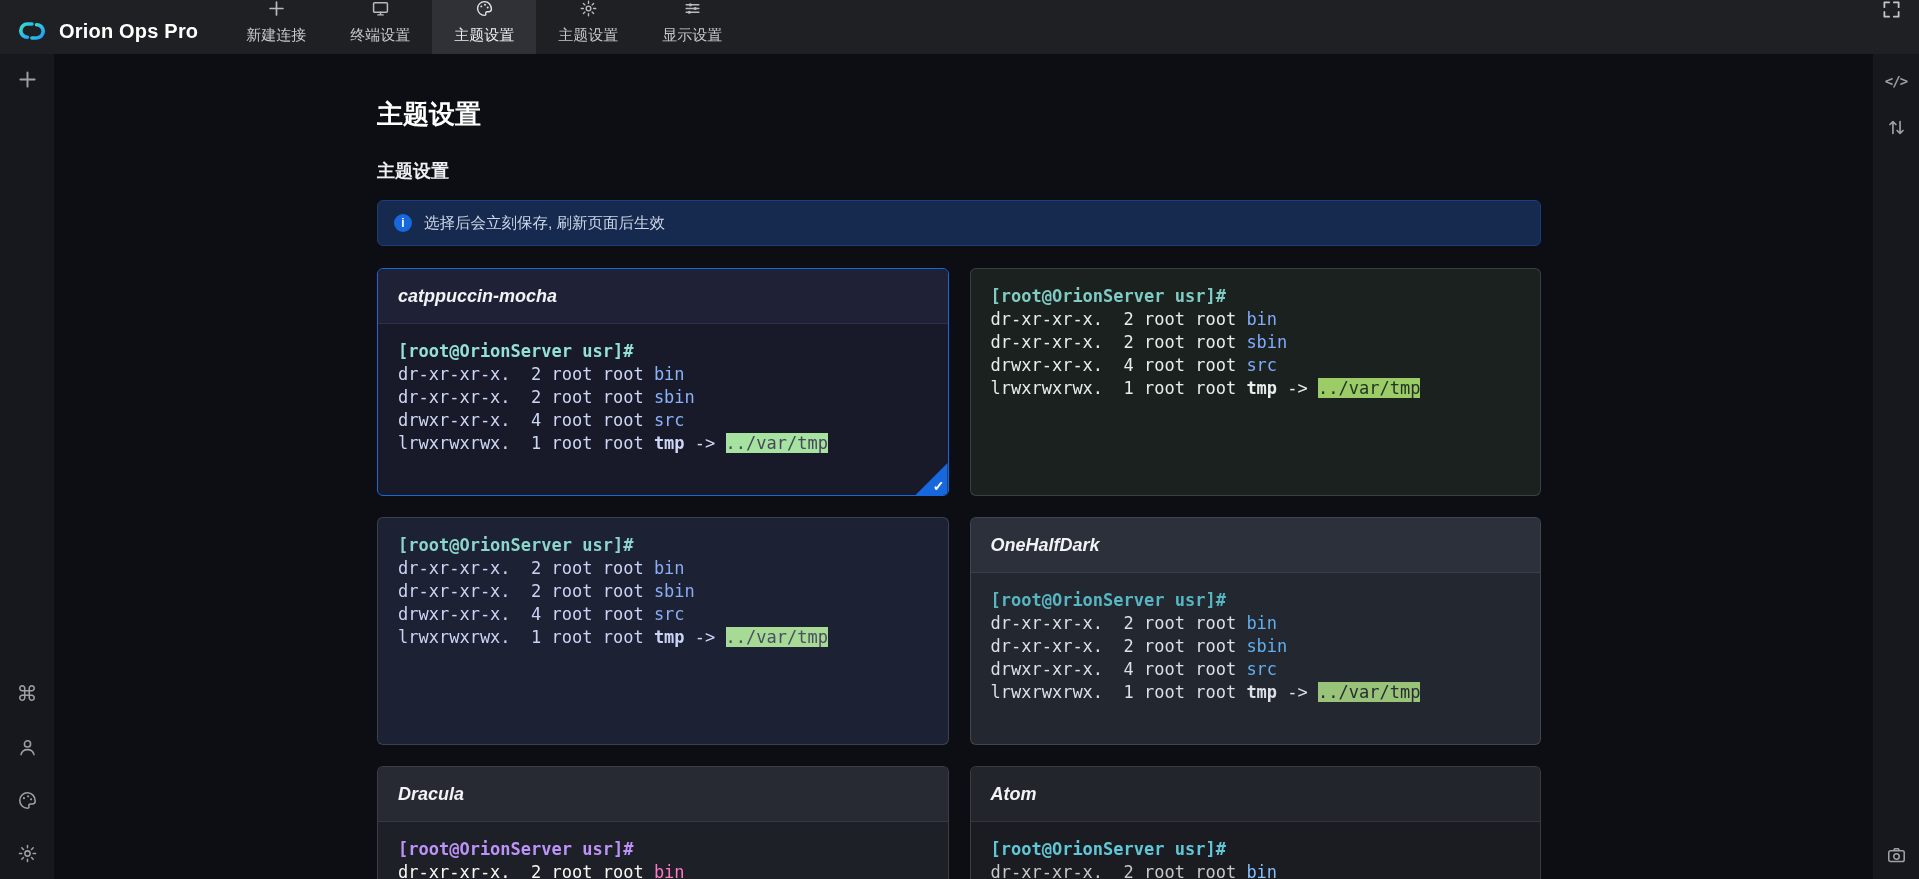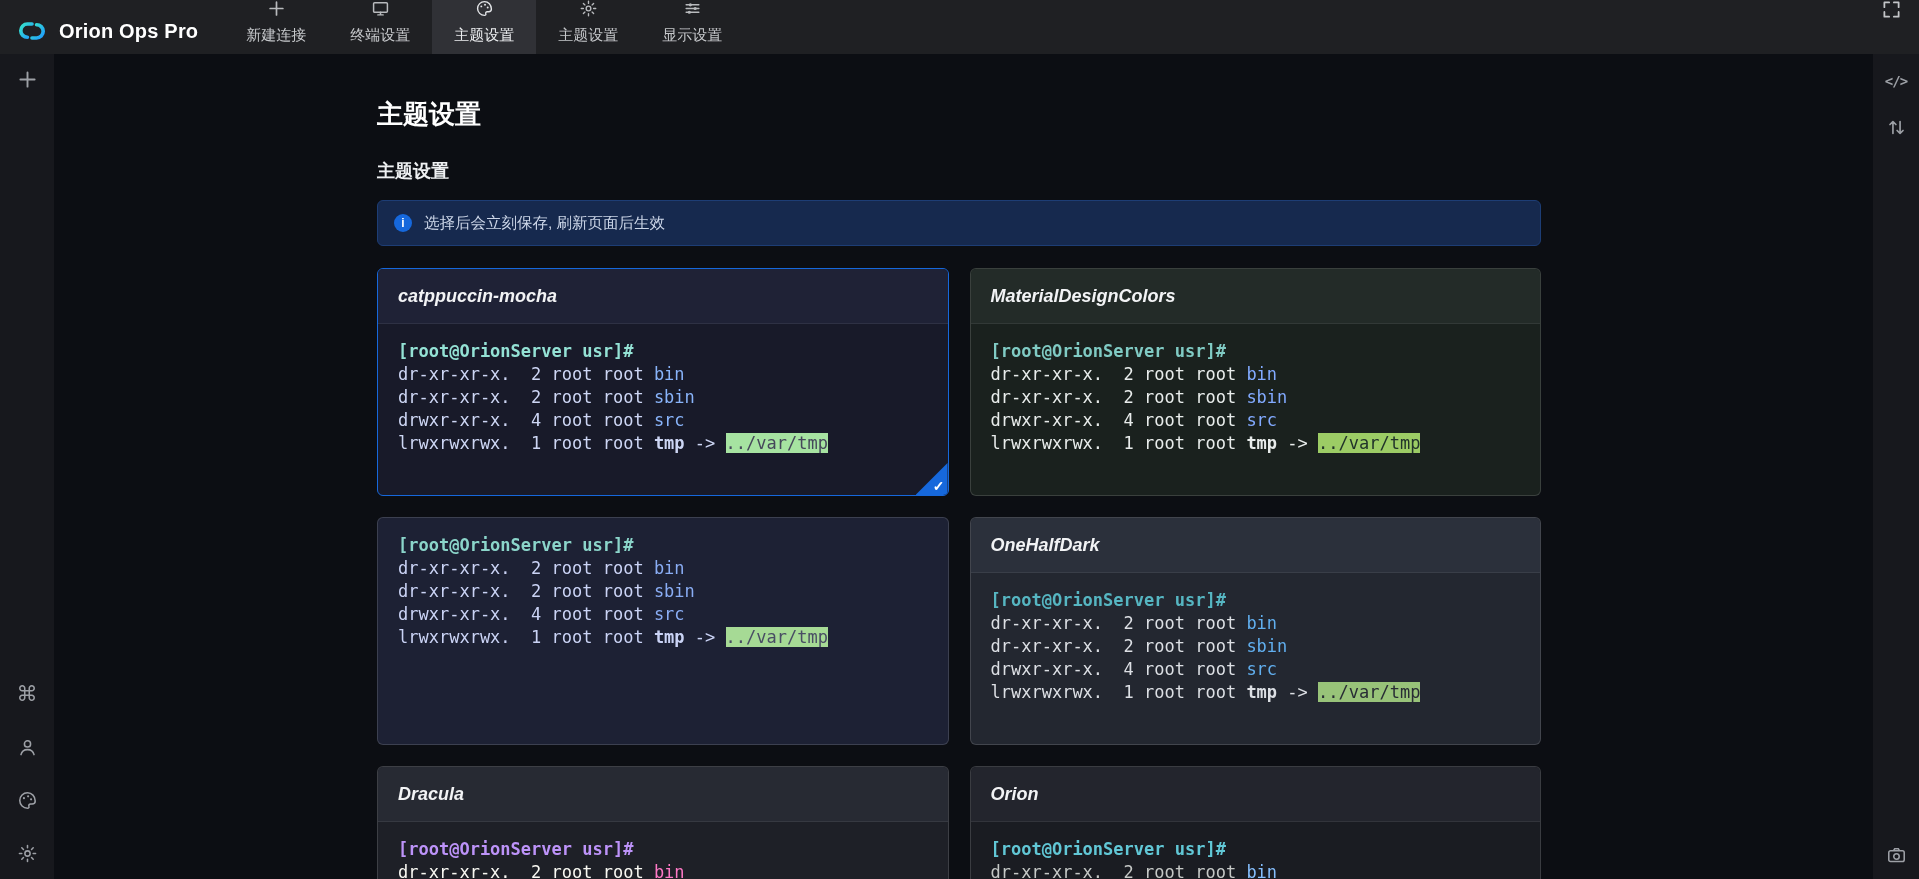--- a/index.html
+++ b/index.html
@@ -207,23 +207,20 @@
                   <div class="tline"><span>dr-xr-xr-x.  2 root root </span><span class="dir">sbin</span></div>
                   <div class="tline"><span>drwxr-xr-x.  4 root root </span><span class="dir">src</span></div>
                   <div class="tline"><span>lrwxrwxrwx.  1 root root </span><span class="link">tmp</span><span> -&gt; </span><span class="hl">../var/tmp</span></div>
                 </div>
     </div>
     <span class="corner">
                 <span class="corner-check">✓</span>
               </span>
   </div>
             <div class="card" style="--bg: #1a211e; --header: #232b28; --text: #e8eceb; --prompt: #80cbc4; --dir: #82aaff; --hlbg: #9ccc65; --hltext: #21332a;">
-    <div class="card-header">
-      <span class="card-title">MaterialDesignColors</span>
-    </div>
     <div class="card-body">
       <div class="tline prompt">[root@OrionServer usr]#</div>
       <div class="tlines">
                   <div class="tline"><span>dr-xr-xr-x.  2 root root </span><span class="dir">bin</span></div>
                   <div class="tline"><span>dr-xr-xr-x.  2 root root </span><span class="dir">sbin</span></div>
                   <div class="tline"><span>drwxr-xr-x.  4 root root </span><span class="dir">src</span></div>
                   <div class="tline"><span>lrwxrwxrwx.  1 root root </span><span class="link">tmp</span><span> -&gt; </span><span class="hl">../var/tmp</span></div>
                 </div>
     </div>
 
@@ -263,21 +260,21 @@
       <div class="tline prompt">[root@OrionServer usr]#</div>
       <div class="tlines">
                   <div class="tline"><span>dr-xr-xr-x.  2 root root </span><span class="dir">bin</span></div>
                   <div class="tline"></div>
                 </div>
     </div>
 
   </div>
             <div class="card" style="--bg: #1a1c22; --header: #23252d; --text: #c5c8c6; --prompt: #61c7d6; --dir: #85befd; --hlbg: #94dd6e; --hltext: #161719;">
     <div class="card-header">
-      <span class="card-title">Orion</span>
+      <span class="card-title">Atom</span>
     </div>
     <div class="card-body">
       <div class="tline prompt">[root@OrionServer usr]#</div>
       <div class="tlines">
                   <div class="tline"><span>dr-xr-xr-x.  2 root root </span><span class="dir">bin</span></div>
                   <div class="tline"></div>
                 </div>
     </div>
 
   </div>

